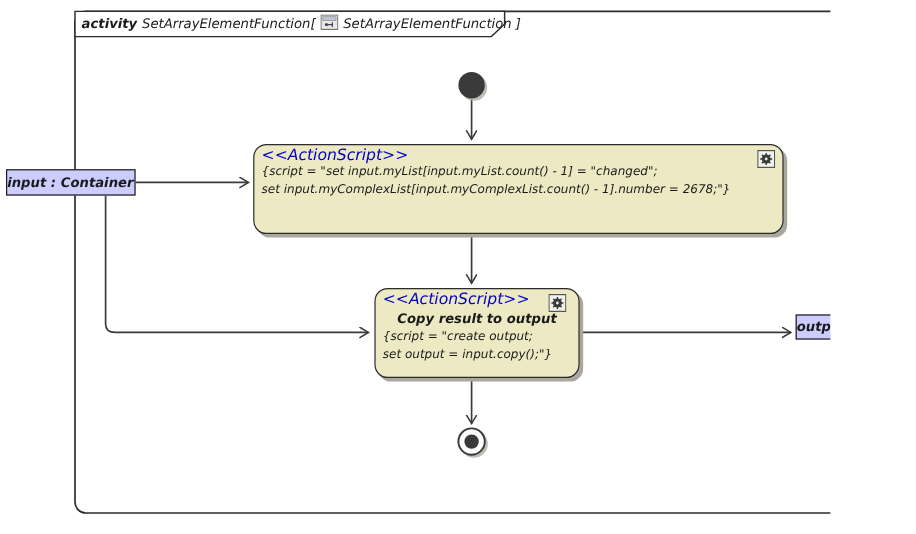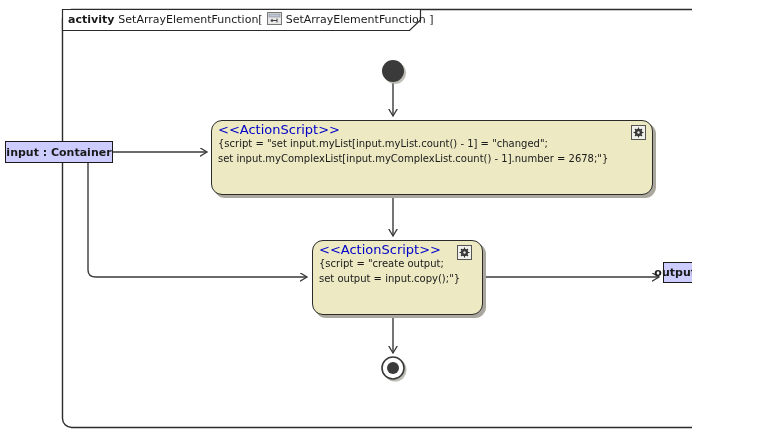--- a/index.html
+++ b/index.html
@@ -1,18 +1,18 @@
 <!DOCTYPE html>
 <html style="--action_fill: #ECE9C3; --action_border: #2b2b2b; --container_fill: #CCCCFF; --stereotype_text: #0000C8; --connector: #3a3a3a; --frame_border: #2b2b2b; --node_dark: #3a3a3a; --shadow: #aaa89e;"><head>
 <meta charset="utf-8">
 <style>
   html,body{margin:0;padding:0;background:#fff;}
   .canvas{
     position:relative;width:692px;height:445px;background:#fff;overflow:hidden;
-    font-family:"DejaVu Sans","Liberation Sans",sans-serif;color:#1a1a1a;
+    font-family:"DejaVu Sans","Liberation Sans",sans-serif;color:#1a1a1a;font-style:italic;
   }
   svg.layer{position:absolute;left:0;top:0;z-index:1;}
   .frame-rect{fill:none;stroke:var(--frame_border);stroke-width:1.4;}
   .tab-shape{fill:#ffffff;stroke:var(--frame_border);stroke-width:1.2;}
   .edge{fill:none;stroke:var(--connector);stroke-width:1.4;}
   .initial-fill{fill:var(--node_dark);}
   .final-outer{fill:#ffffff;stroke:var(--node_dark);stroke-width:1.6;}
   .final-inner{fill:var(--node_dark);}
   .soft-shadow{fill:var(--shadow);opacity:.75;}
 
@@ -35,21 +35,21 @@
   .action .a-title{font-weight:bold;text-align:center;font-size:11px;line-height:17px;white-space:nowrap;}
   .action .script{font-size:10px;line-height:14.5px;text-align:left;white-space:nowrap;}
   .gear{position:absolute;top:4px;right:6px;}
   .action2 .gear{top:4px;right:10px;}
 
   .pin{
     position:absolute;z-index:4;box-sizing:border-box;
     background:var(--container_fill);
     border:1.3px solid #1a1a1a;
     font-weight:bold;font-size:11px;text-align:center;
-    display:flex;align-items:center;justify-content:center;
+    display:flex;align-items:center;justify-content:flex-start;
     white-space:nowrap;
   }
 </style>
 </head>
 <body>
 
 <div class="canvas">
 
   <svg class="layer" width="763" height="445" viewBox="0 0 763 445">
     <defs>
@@ -100,20 +100,21 @@
             <line x1="4" y1="4" x2="11" y2="11"></line>
             <line x1="11" y1="4" x2="4" y2="11"></line>
           </g>
           <circle cx="7.5" cy="7.5" r="3.7" fill="#3a3a3a"></circle>
           <circle cx="7.5" cy="7.5" r="1.2" fill="#e9e9e4"></circle>
         </svg></span>
   </div>
 
   <div class="action action2" style="left:312px;top:240px;width:171px;height:75px;">
     <div class="stereo">&lt;&lt;ActionScript&gt;&gt;</div>
+    <div class="a-title">Copy result to output</div>
     <div class="script">{script = "create output;</div>
     <div class="script">set output = input.copy();"}</div>
     <span class="gear"><svg width="15" height="15" viewBox="0 0 15 15">
           <rect x="0.5" y="0.5" width="14" height="14" fill="#f1f1ec" stroke="#555"></rect>
           <g stroke="#333" stroke-width="1.1">
             <line x1="7.5" y1="2.5" x2="7.5" y2="12.5"></line>
             <line x1="2.5" y1="7.5" x2="12.5" y2="7.5"></line>
             <line x1="4" y1="4" x2="11" y2="11"></line>
             <line x1="11" y1="4" x2="4" y2="11"></line>
           </g>

